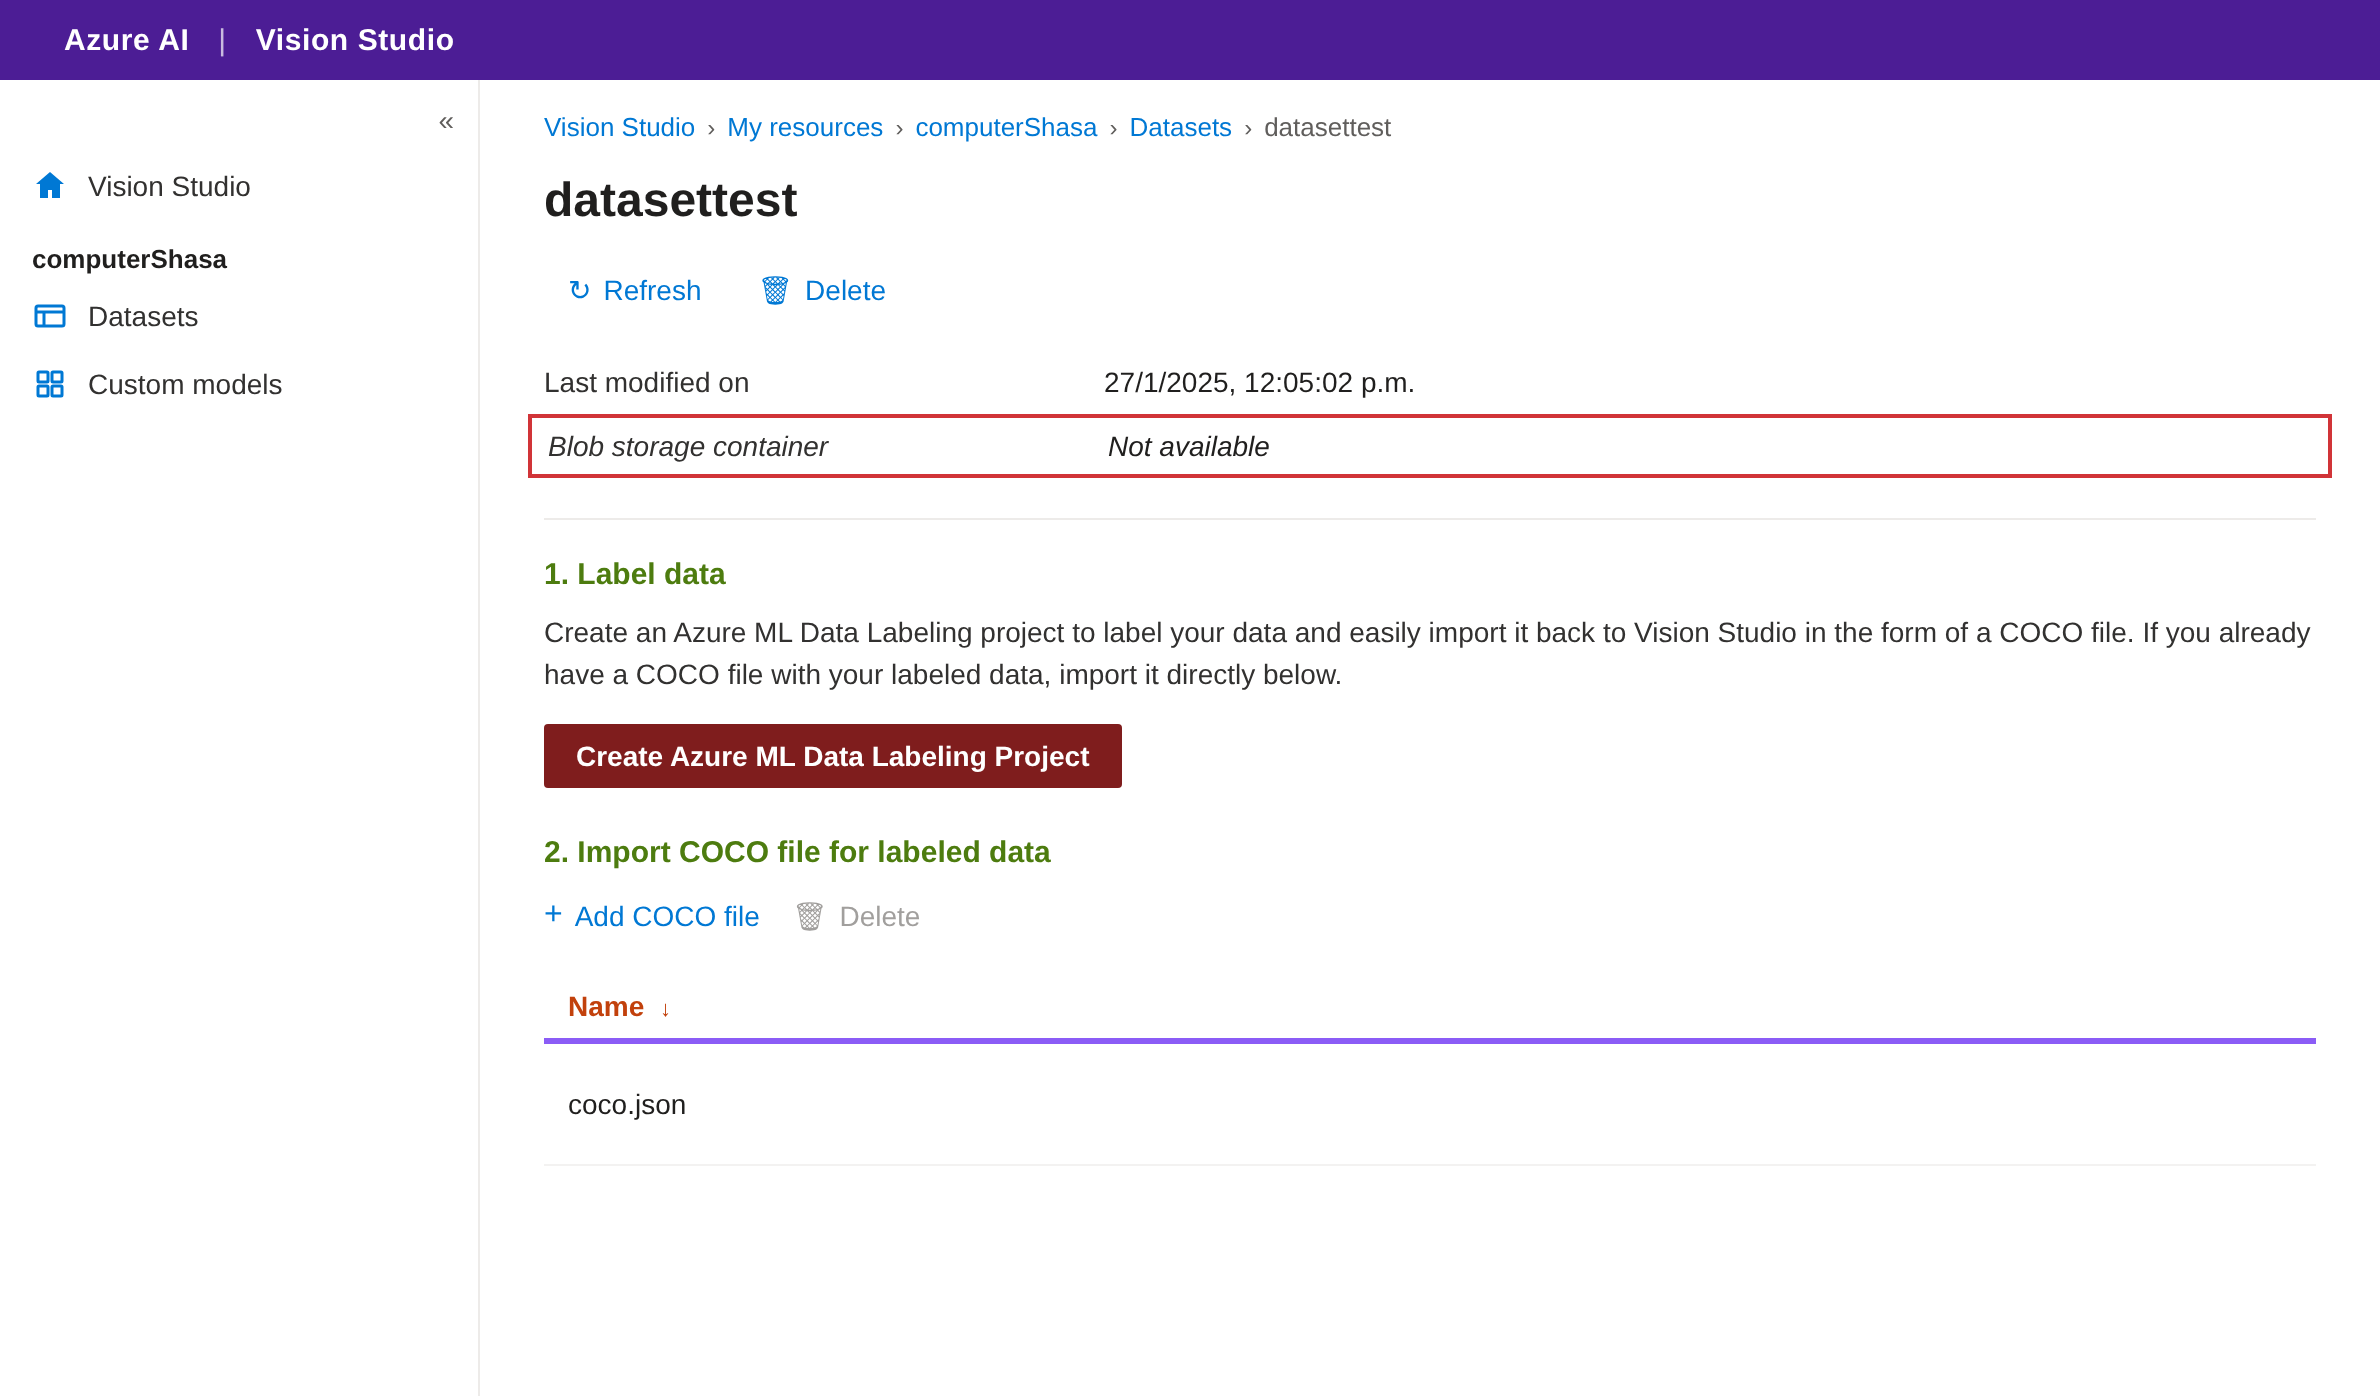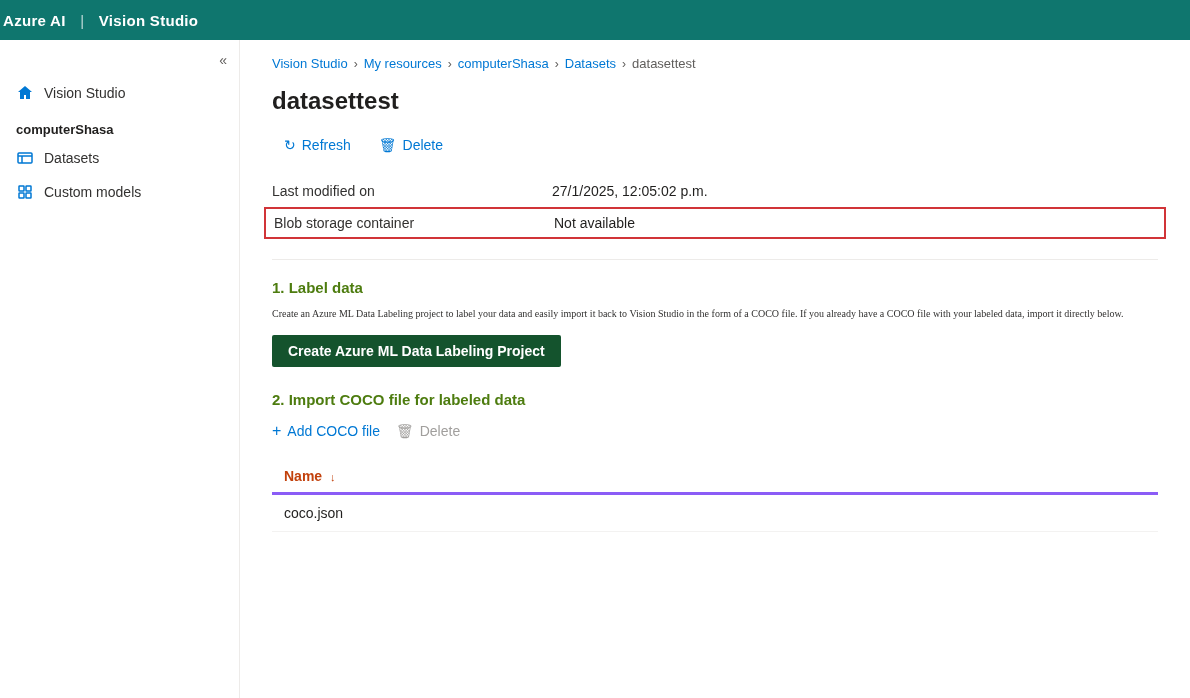--- a/index.html
+++ b/index.html
@@ -1,25 +1,25 @@
 <!DOCTYPE html>
 <html><head>
   <meta charset="utf-8">
   <style>
     * { box-sizing: border-box; margin: 0; padding: 0; }
     body { font-family: 'Segoe UI', Arial, sans-serif; font-size: 14px; color: #201f1e; background: #fff; display: flex; flex-direction: column; height: 698px; width: 1190px; overflow: hidden; }
 
     
     .topbar {
-      background: #0f766e;
+      background: #4c1d95;
       color: #fff;
       height: 40px;
       display: flex;
       align-items: center;
-      padding: 0 3px;
+      padding: 0 32px;
       flex-shrink: 0;
     }
     .topbar-brand {
       font-size: 15px;
       font-weight: 600;
       letter-spacing: 0.02em;
     }
     .topbar-sep {
       margin: 0 10px;
       opacity: 0.7;
@@ -154,43 +154,43 @@
       flex-shrink: 0;
     }
     .prop-value {
       color: #201f1e;
       text-align: center;
     }
     .prop-row-highlighted {
       border: 2px solid #d13438;
       padding: 6px 8px;
       margin: 4px -8px;
+      font-style: italic;
     }
 
     
     .section {
       margin-bottom: 24px;
     }
     .section-title {
       font-size: 15px;
       font-weight: 600;
       margin-bottom: 10px;
       color: #4d7c0f;
     }
     .section-desc {
-      font-size: 10px;
+      font-size: 14px;
       color: #323130;
       line-height: 1.5;
       margin-bottom: 14px;
-      font-family: Liberation Serif, serif;
     }
 
     
     .btn-primary {
-      background: #14532d;
+      background: #7f1d1d;
       color: #fff;
       border: none;
       padding: 8px 16px;
       font-size: 14px;
       border-radius: 2px;
       cursor: pointer;
       font-weight: 600;
     }
 
     
@@ -223,21 +223,21 @@
     }
     .file-table th {
       text-align: left;
       padding: 8px 12px;
       font-weight: 600;
       font-size: 14px;
       border-bottom: 3px solid #8b5cf6;
       color: #c2410c;
     }
     .file-table td {
-      padding: 10px 12px;
+      padding: 22px 12px;
       border-bottom: 1px solid #f3f2f1;
       font-size: 14px;
       color: #201f1e;
     }
     .sort-icon {
       font-size: 11px;
       margin-left: 4px;
     }
   </style>
 </head>

